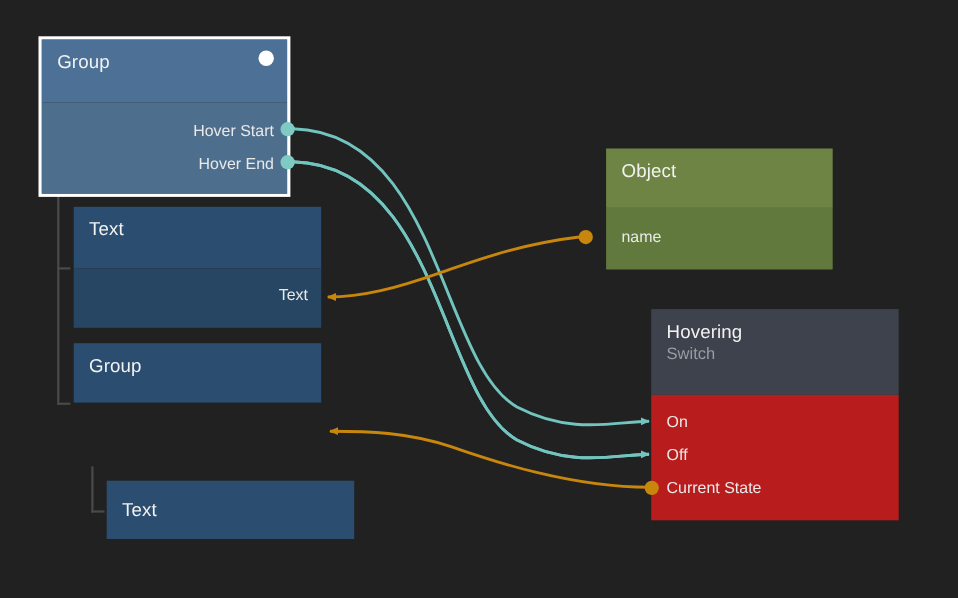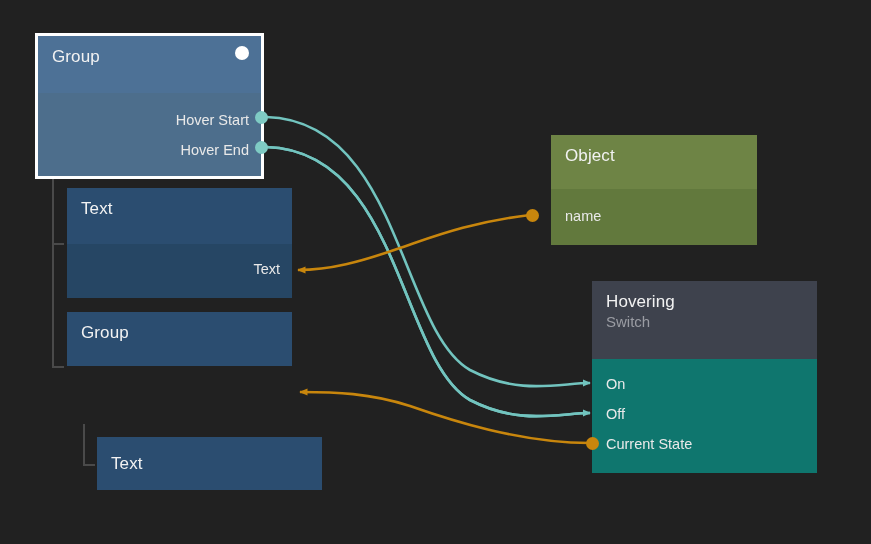--- a/index.html
+++ b/index.html
@@ -110,21 +110,21 @@
   .sel-blue .node-header { background: #4d7196; }
   .sel-blue .node-body   { background: #4d6e8c; }
 
   .blue .node-header { background: #2b4d70; }
   .blue .node-body   { background: #264664; }
 
   .green .node-header { background: #6e8445; }
   .green .node-body   { background: #62793d; }
 
   .gray .node-header { background: #3e424d; }
-  .gray .node-body   { background: #0f766e; }
+  .gray .node-body   { background: #b91c1c; }
 
   
   .header-indicator {
     position: absolute;
     width: 14px;
     height: 14px;
     border-radius: 50%;
     background: #ffffff;
     right: 12px;
     top: 10px;

